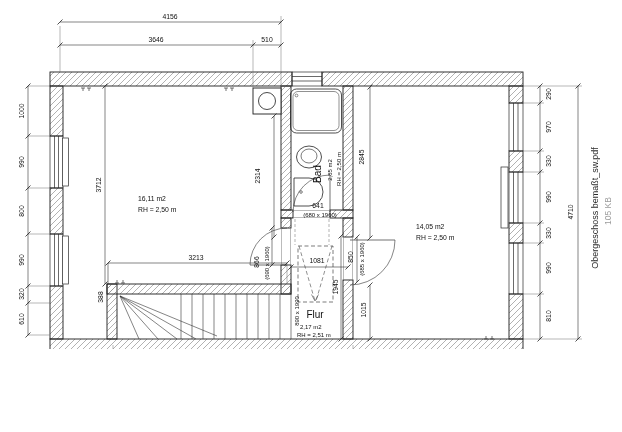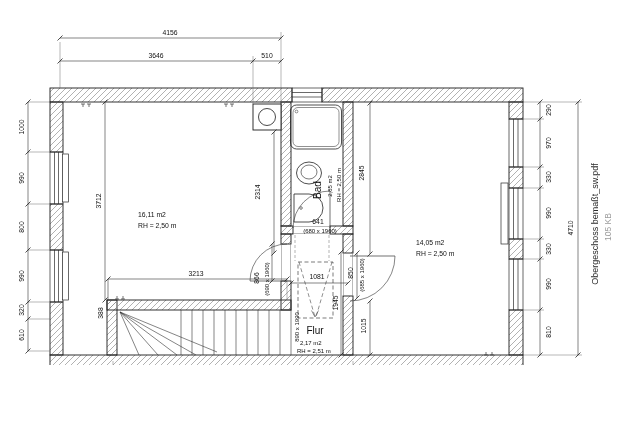--- a/index.html
+++ b/index.html
@@ -1,17 +1,17 @@
 <!DOCTYPE html>
 <html><head>
 <meta charset="utf-8">
 <style>
   html,body{margin:0;padding:0;background:#ffffff;}
   #stage{position:relative;width:622px;height:349px;background:#ffffff;overflow:hidden;
-         font-family:"Liberation Sans", sans-serif;margin-top:16px;}
+         font-family:"Liberation Sans", sans-serif;}
   svg text{font-family:"Liberation Sans", sans-serif;fill:#111;}
   .dim{font-size:6.8px;}
   .dsz{font-size:6px;}
   .area{font-size:6.8px;}
   .rname{font-size:10px;}
   .fname{font-size:9px;fill:#2b2b2b;}
   .fsize{font-size:8.5px;fill:#9c9c9c;}
 </style>
 </head>
 <body>

